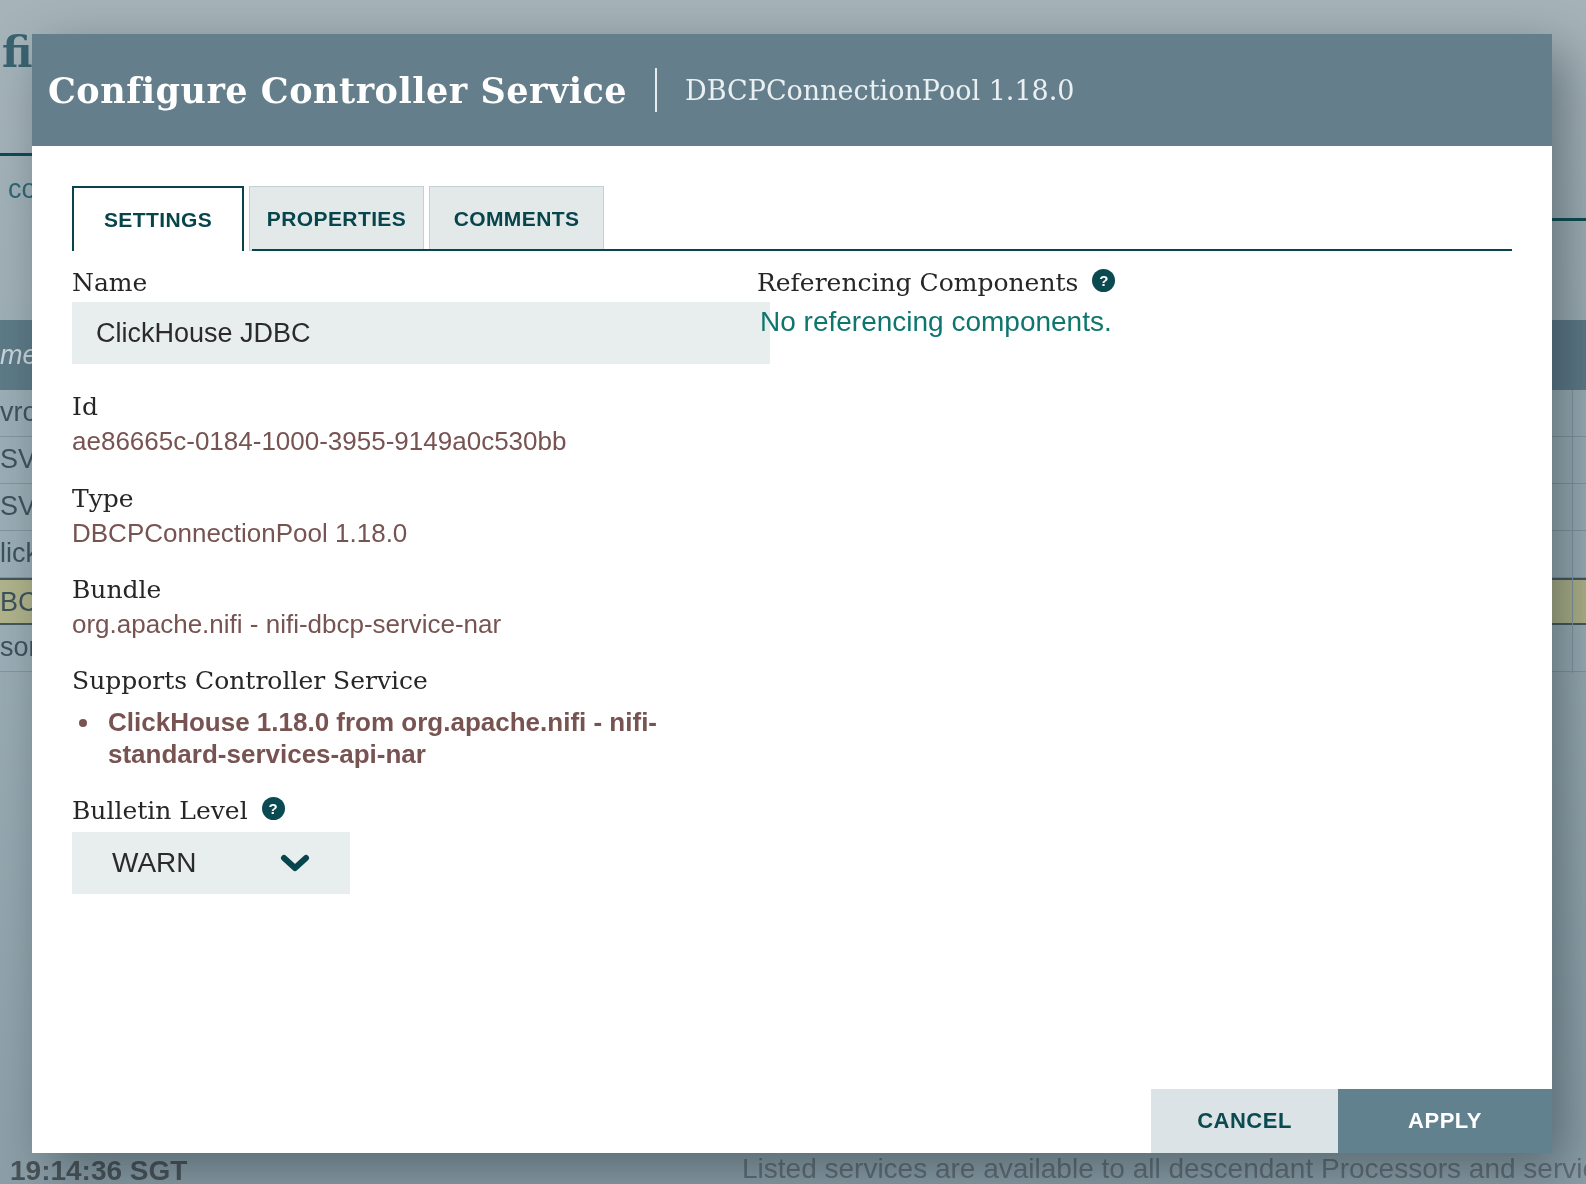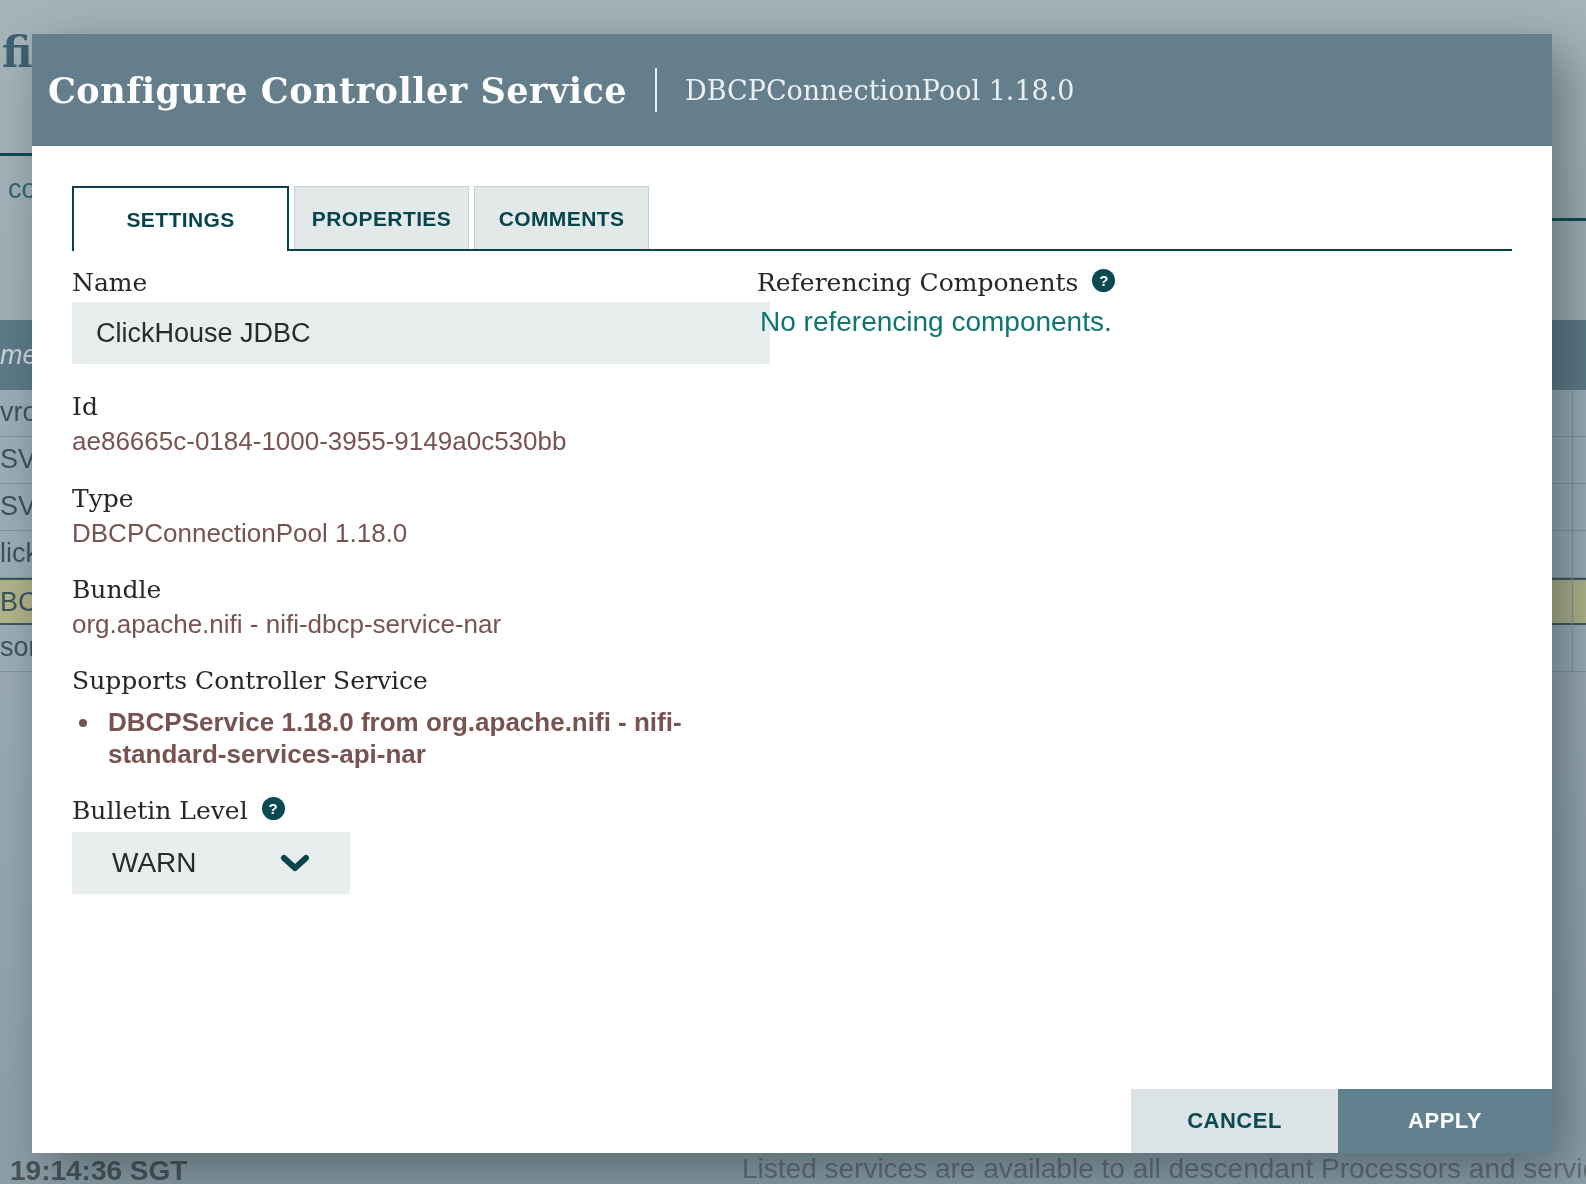--- a/index.html
+++ b/index.html
@@ -41,21 +41,21 @@
   .dialog-subtitle { font-family:"DejaVu Serif",serif; font-size:27px; color:#eaf0f2; }
 
   .dialog-body { position:relative; height:1007px; }
 
   
   .tabs { position:absolute; left:40px; top:40px; right:40px; height:65px; display:flex; }
   .tabs::after { content:""; position:absolute; left:180px; right:0; bottom:0; height:2px;
                  background:#06454c; }
   .tab { display:flex; align-items:center; justify-content:center;
          font-size:21px; font-weight:600; letter-spacing:.4px; color:#06454c; cursor:pointer; }
-  .tab.active { width:217px; background:#ffffff; border:2px solid #06454c; border-bottom:none;
+  .tab.active { width:172px; background:#ffffff; border:2px solid #06454c; border-bottom:none;
                 z-index:2; }
   .tab.inactive { width:175px; background:#e3e8e9; border:1px solid #c5d0d3; margin-left:5px;text-align:right; }
 
   
   .field-label { font-family:"DejaVu Serif",serif; font-size:25px; color:#262626; }
   .field-value { font-size:26px; color:#775351; }
   .abs { position:absolute; }
 
   .name-input { left:40px; top:156px; width:698px; height:62px; background:#e8edee;
                 border:none; outline:none; padding:0 24px; font-family:"Liberation Sans",sans-serif;
@@ -75,21 +75,21 @@
                       padding-left:6px; }
 
   .dropdown { left:40px; top:686px; width:278px; height:62px; background:#e8edee;
               display:flex; align-items:center; padding:0 40px; cursor:pointer; }
   .dropdown-value { font-size:28px; color:#2b2b2b; flex:1; }
 
   
   .btn { position:absolute; bottom:0; height:64px; display:flex; align-items:center;
          justify-content:center; font-size:22px; font-weight:bold; letter-spacing:.5px;
          cursor:pointer; }
-  .btn-cancel { right:214px; width:207px; background:#dce3e6; color:#0a4a50; }
+  .btn-cancel { right:214px; width:187px; background:#dce3e6; color:#0a4a50; }
   .btn-apply { right:0; width:214px; background:#62818e; color:#ffffff; }
 </style>
 </head>
 <body>
 
 <div class="bg-el bg-title">fig</div>
 <div class="bg-el bg-line-left"></div>
 <div class="bg-el bg-tab-frag">co</div>
 <div class="bg-el bg-line-right"></div>
 
@@ -132,21 +132,21 @@
     <div class="abs field-value" style="left:40px; top:280px;">ae86665c-0184-1000-3955-9149a0c530bb</div>
 
     <div class="abs field-label" style="left:40px; top:338px;">Type</div>
     <div class="abs field-value" style="left:40px; top:372px;">DBCPConnectionPool 1.18.0</div>
 
     <div class="abs field-label" style="left:40px; top:429px;text-align:center;">Bundle</div>
     <div class="abs field-value" style="left:40px; top:463px;">org.apache.nifi - nifi-dbcp-service-nar</div>
 
     <div class="abs field-label" style="left:40px; top:520px;">Supports Controller Service</div>
     <ul class="abs supports-list" style="left:40px; top:560px;">
-      <li>DBCPService 1.18.0 from org.apache.nifi - nifi-standard-services-api-nar</li>
+      <li>ClickHouse 1.18.0 from org.apache.nifi - nifi-standard-services-api-nar</li>
     </ul>
 
     <div class="abs label-row" style="left:40px; top:650px;">
       <span class="field-label">Bulletin Level</span>
       <span class="help-icon">?</span>
     </div>
     <div class="abs dropdown">
       <span class="dropdown-value">WARN</span>
       <svg width="30" height="19" viewBox="0 0 30 19">
         <polyline points="4,4 15,14 26,4" fill="none" stroke="#06454c" stroke-width="6" stroke-linecap="round" stroke-linejoin="round"></polyline>

